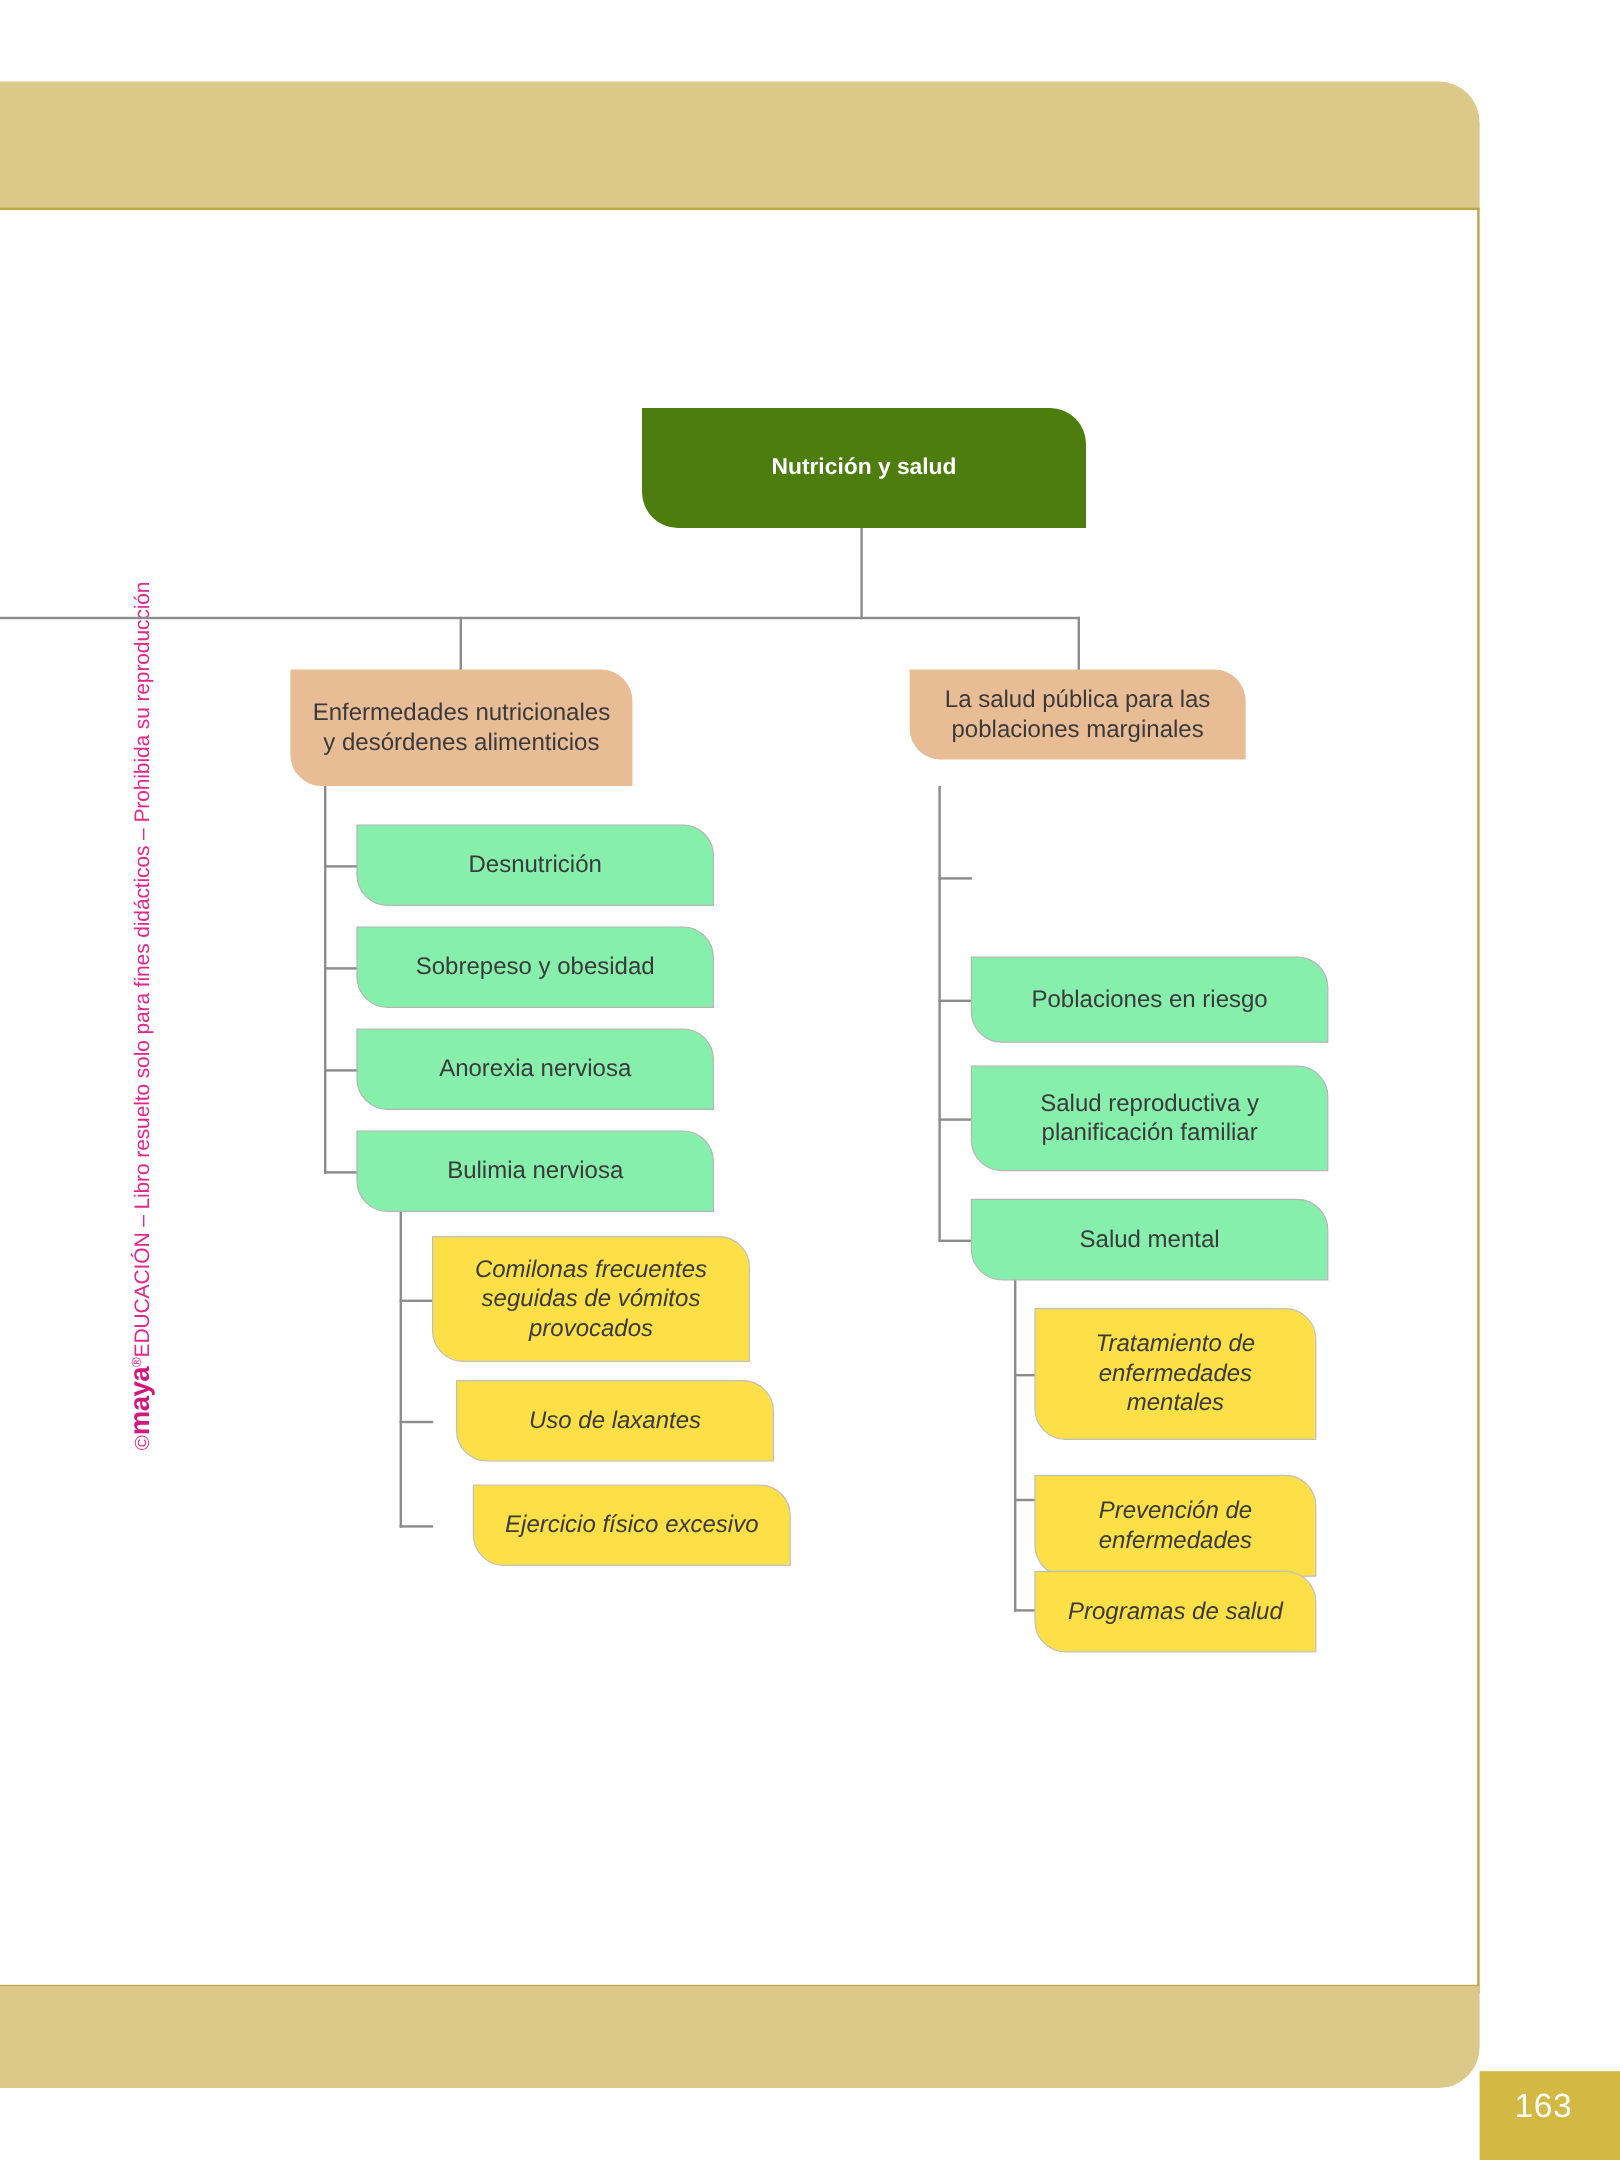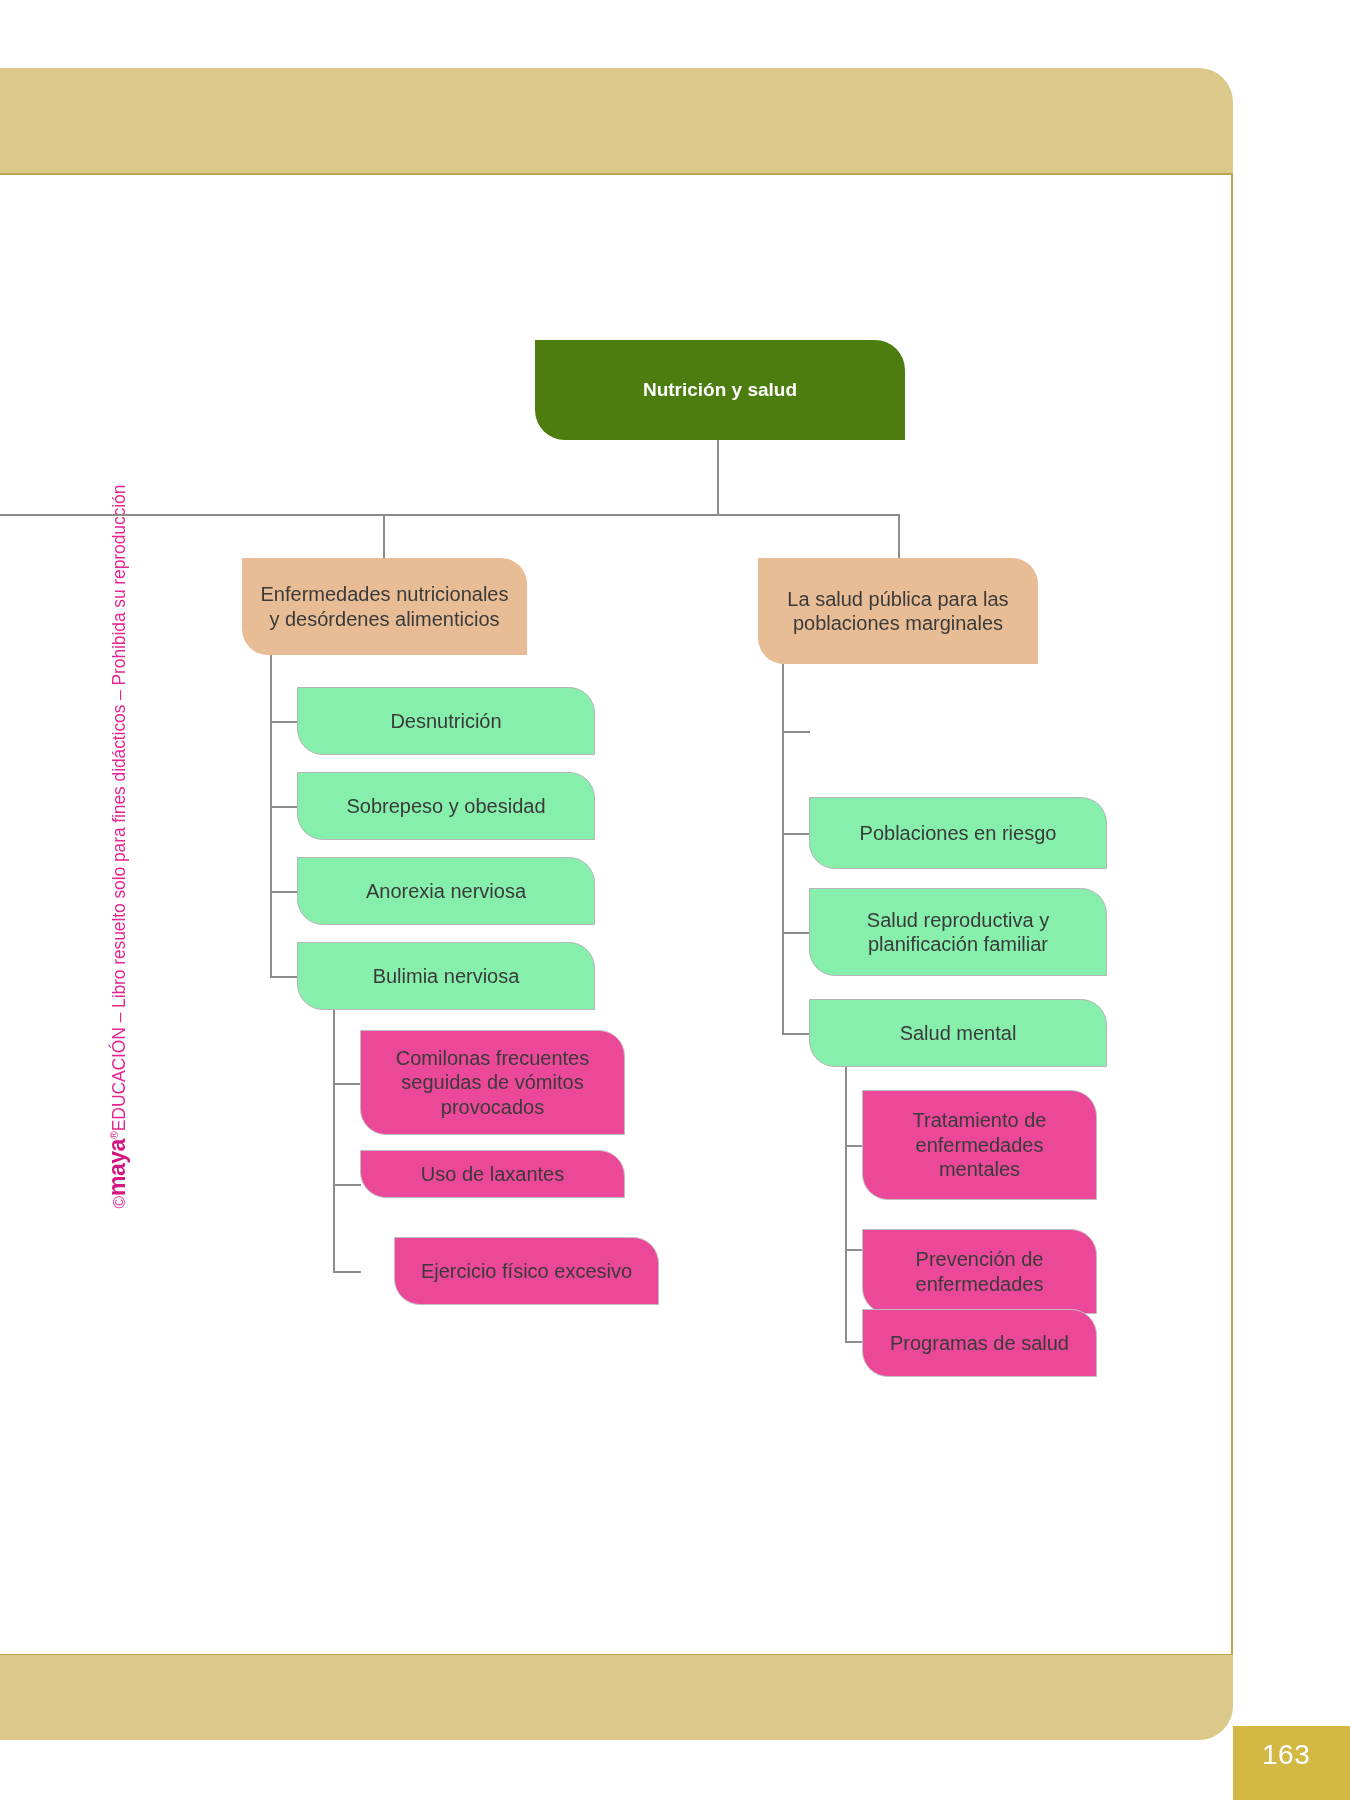--- a/index.html
+++ b/index.html
@@ -153,24 +153,25 @@
   }
 
   .node-l3 {
     background: #86efac;
     color: #3a3a3a;
     font-size: 20px;
     border: 1.6px solid #B5B5B5;
   }
 
   .node-l4 {
-    background: #ec4899;
+    background: #fde047;
     color: #3a3a3a;
     font-size: 20px;
     border: 1.6px solid #BFBFBF;
+    font-style: italic;
   }
 </style>
 </head>
 <body>
 
 <div id="page">
 
   <div class="top-band"></div>
   <div class="frame-line-h-top"></div>
   <div class="frame-line-v"></div>
@@ -214,32 +215,32 @@
     <div class="conn v" style="left:845px; top:1046px; height:297px;"></div>
     <div class="conn h" style="left:845px; top:1145px; width:28px;"></div>
     <div class="conn h" style="left:845px; top:1249px; width:28px;"></div>
     <div class="conn h" style="left:845px; top:1341px; width:28px;"></div>
 
     <div class="node node-root" style="left:535px; top:340px; width:370px; height:100px;">Nutrición y salud</div>
 
     <div class="node node-l2" style="left:242px; top:558px; width:285px; height:97px; white-space:pre-line;">Enfermedades nutricionales
 y desórdenes alimenticios</div>
 
-    <div class="node node-l2" style="left:758px; top:558px; width:280px; height:106px; white-space:pre-line;">La salud pública para las
+    <div class="node node-l2" style="left:758px; top:558px; width:280px; height:75px; white-space:pre-line;">La salud pública para las
 poblaciones marginales</div>
 
     <div class="node node-l3" style="left:297px; top:687px; width:298px; height:68px;">Desnutrición</div>
     <div class="node node-l3" style="left:297px; top:772px; width:298px; height:68px;">Sobrepeso y obesidad</div>
     <div class="node node-l3" style="left:297px; top:857px; width:298px; height:68px;">Anorexia nerviosa</div>
     <div class="node node-l3" style="left:297px; top:942px; width:298px; height:68px;">Bulimia nerviosa</div>
 
     <div class="node node-l4" style="left:360px; top:1030px; width:265px; height:105px; white-space:pre-line;">Comilonas frecuentes
 seguidas de vómitos
 provocados</div>
-    <div class="node node-l4" style="left:360px; top:1150px; width:265px; height:48px;">Uso de laxantes</div>
+    <div class="node node-l4" style="left:380px; top:1150px; width:265px; height:68px;">Uso de laxantes</div>
     <div class="node node-l4" style="left:360px; top:1237px; width:265px; height:68px;margin-left:34px;">Ejercicio físico excesivo</div>
 
     <div class="node node-l3" style="left:809px; top:797px; width:298px; height:72px;">Poblaciones en riesgo</div>
     <div class="node node-l3" style="left:809px; top:888px; width:298px; height:88px; white-space:pre-line;">Salud reproductiva y
 planificación familiar</div>
     <div class="node node-l3" style="left:809px; top:999px; width:298px; height:68px;">Salud mental</div>
 
     <div class="node node-l4" style="left:862px; top:1090px; width:235px; height:110px; white-space:pre-line;">Tratamiento de
 enfermedades
 mentales</div>

